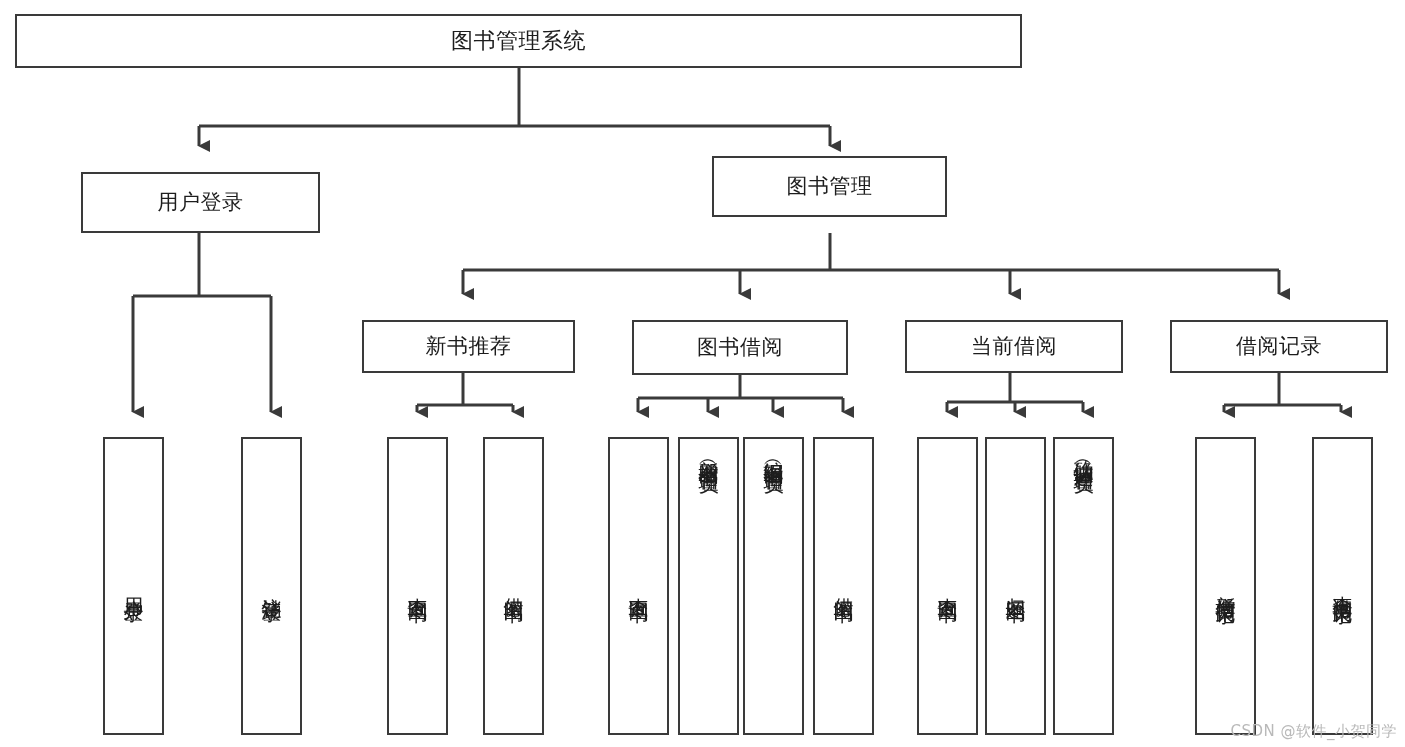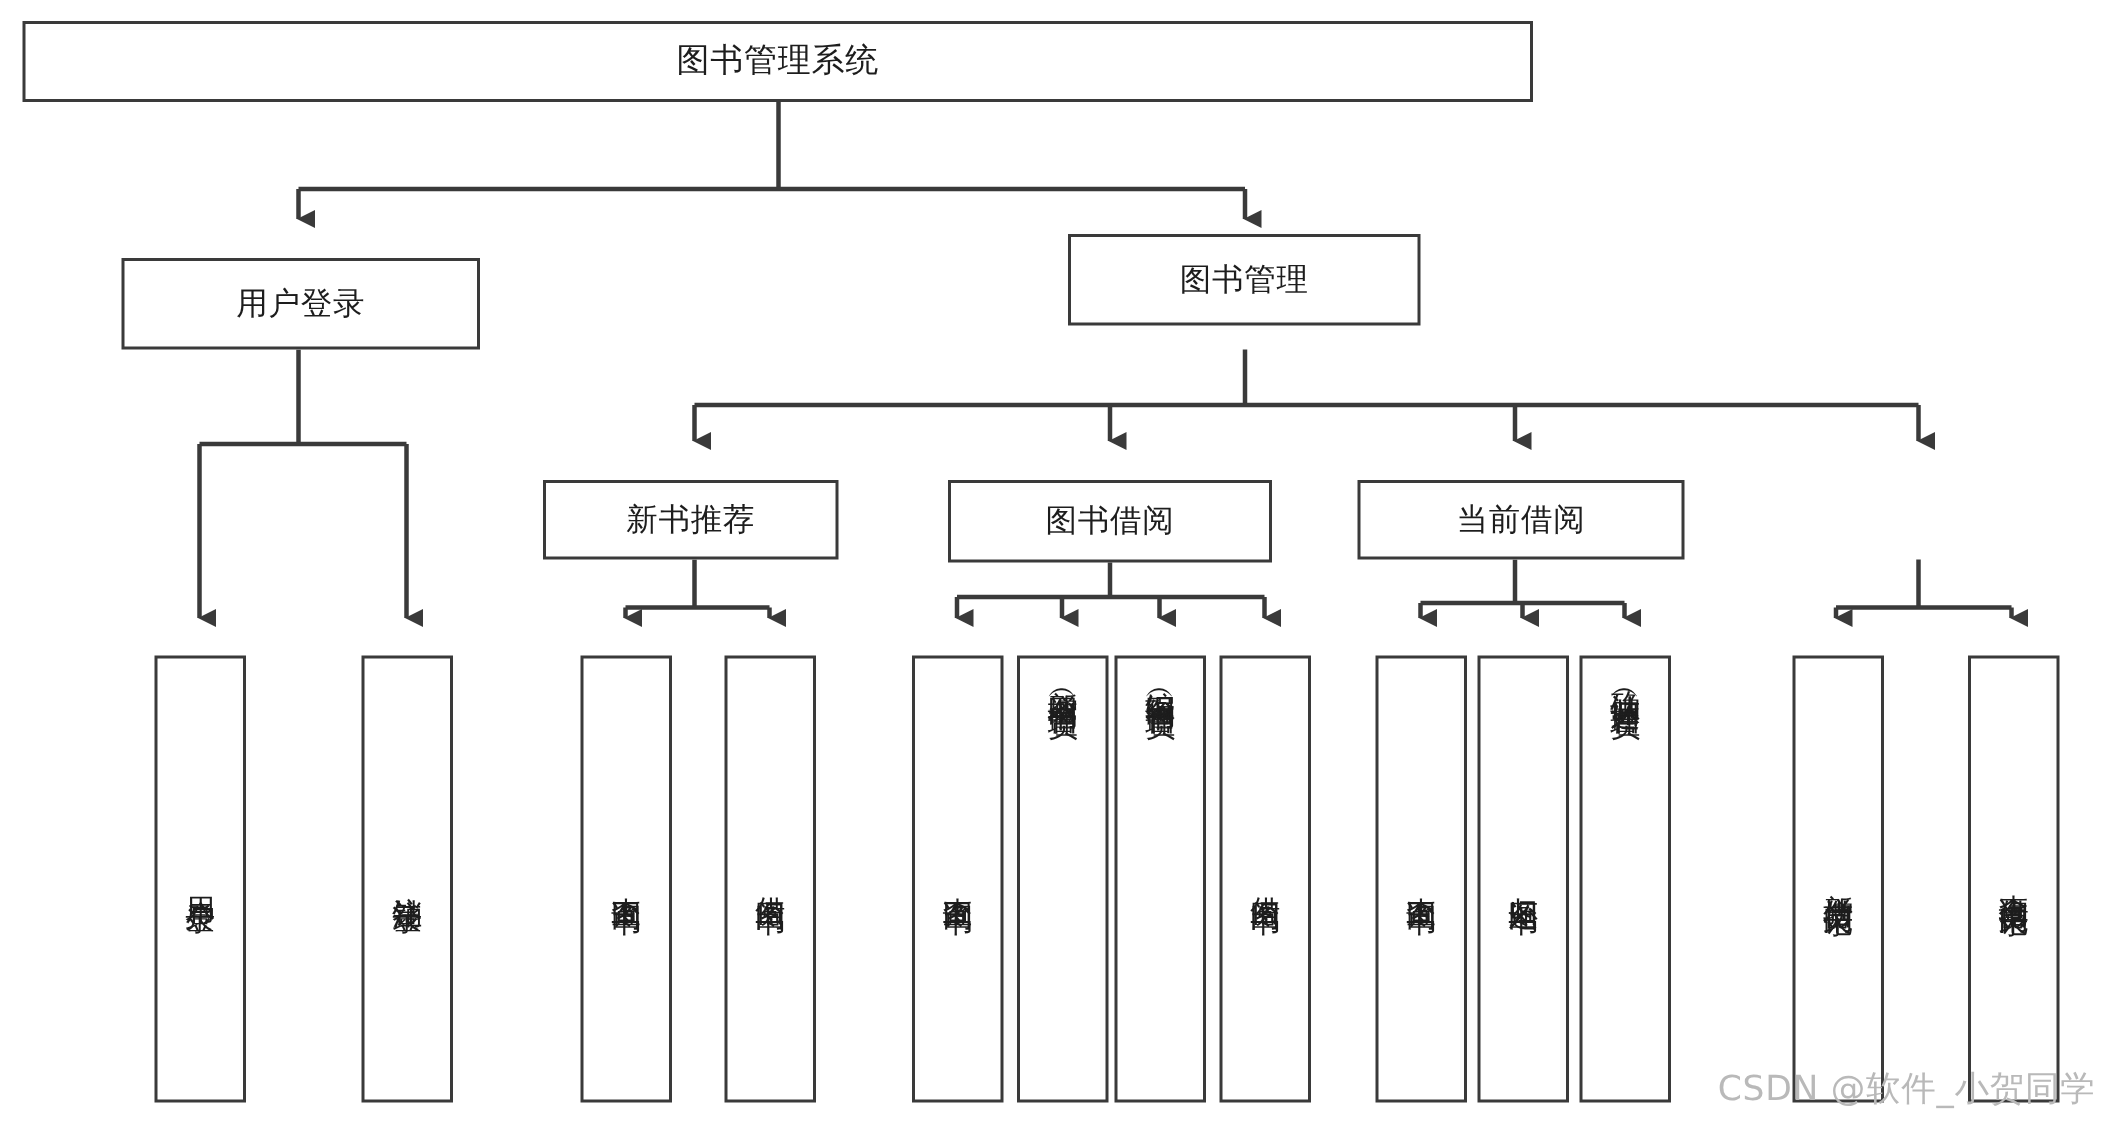--- a/index.html
+++ b/index.html
@@ -63,21 +63,21 @@
   }
   .node-leaf.leaf-centered {
     align-items: center;
     padding-top: 0;
   }
   #watermark {
     position: absolute;
     right: 8px;
     bottom: 6px;
     color: #b9b9b9;
-    font-size: 23px;
+    font-size: 15px;
     letter-spacing: 0.5px;
     z-index: 5;
     white-space: nowrap;
   }
 </style>
 </head>
 <body>
 
 <div id="diagram-root">
 
@@ -155,32 +155,35 @@
   </div>
 
   <div class="node node-branch" style="left:81px; top:172px; width:239px; height:61px;">
     <span class="node-label">用户登录</span>
   </div>
 
   <div class="node node-branch" style="left:712px; top:156px; width:235px; height:61px;">
     <span class="node-label">图书管理</span>
   </div>
 
-  <div class="node node-branch" style="left:362px; top:320px; width:197px; height:53px;">
+  <div class="node node-branch" style="left:362px; top:320px; width:213px; height:53px;">
     <span class="node-label">新书推荐</span>
   </div>
 
   <div class="node node-branch" style="left:632px; top:320px; width:216px; height:55px;">
     <span class="node-label">图书借阅</span>
   </div>
 
   <div class="node node-branch" style="left:905px; top:320px; width:218px; height:53px;">
     <span class="node-label">当前借阅</span>
   </div>
 
+  <div class="node node-branch" style="left:1170px; top:320px; width:218px; height:53px;">
+    <span class="node-label">借阅记录</span>
+  </div>
 
   <div class="node node-leaf leaf-centered" style="left:103px; top:437px; width:61px; height:298px;">
     <span class="node-label">用户登录</span>
   </div>
 
   <div class="node node-leaf leaf-centered" style="left:241px; top:437px; width:61px; height:298px;">
     <span class="node-label">注销登录</span>
   </div>
 
   <div class="node node-leaf leaf-centered" style="left:387px; top:437px; width:61px; height:298px;">

